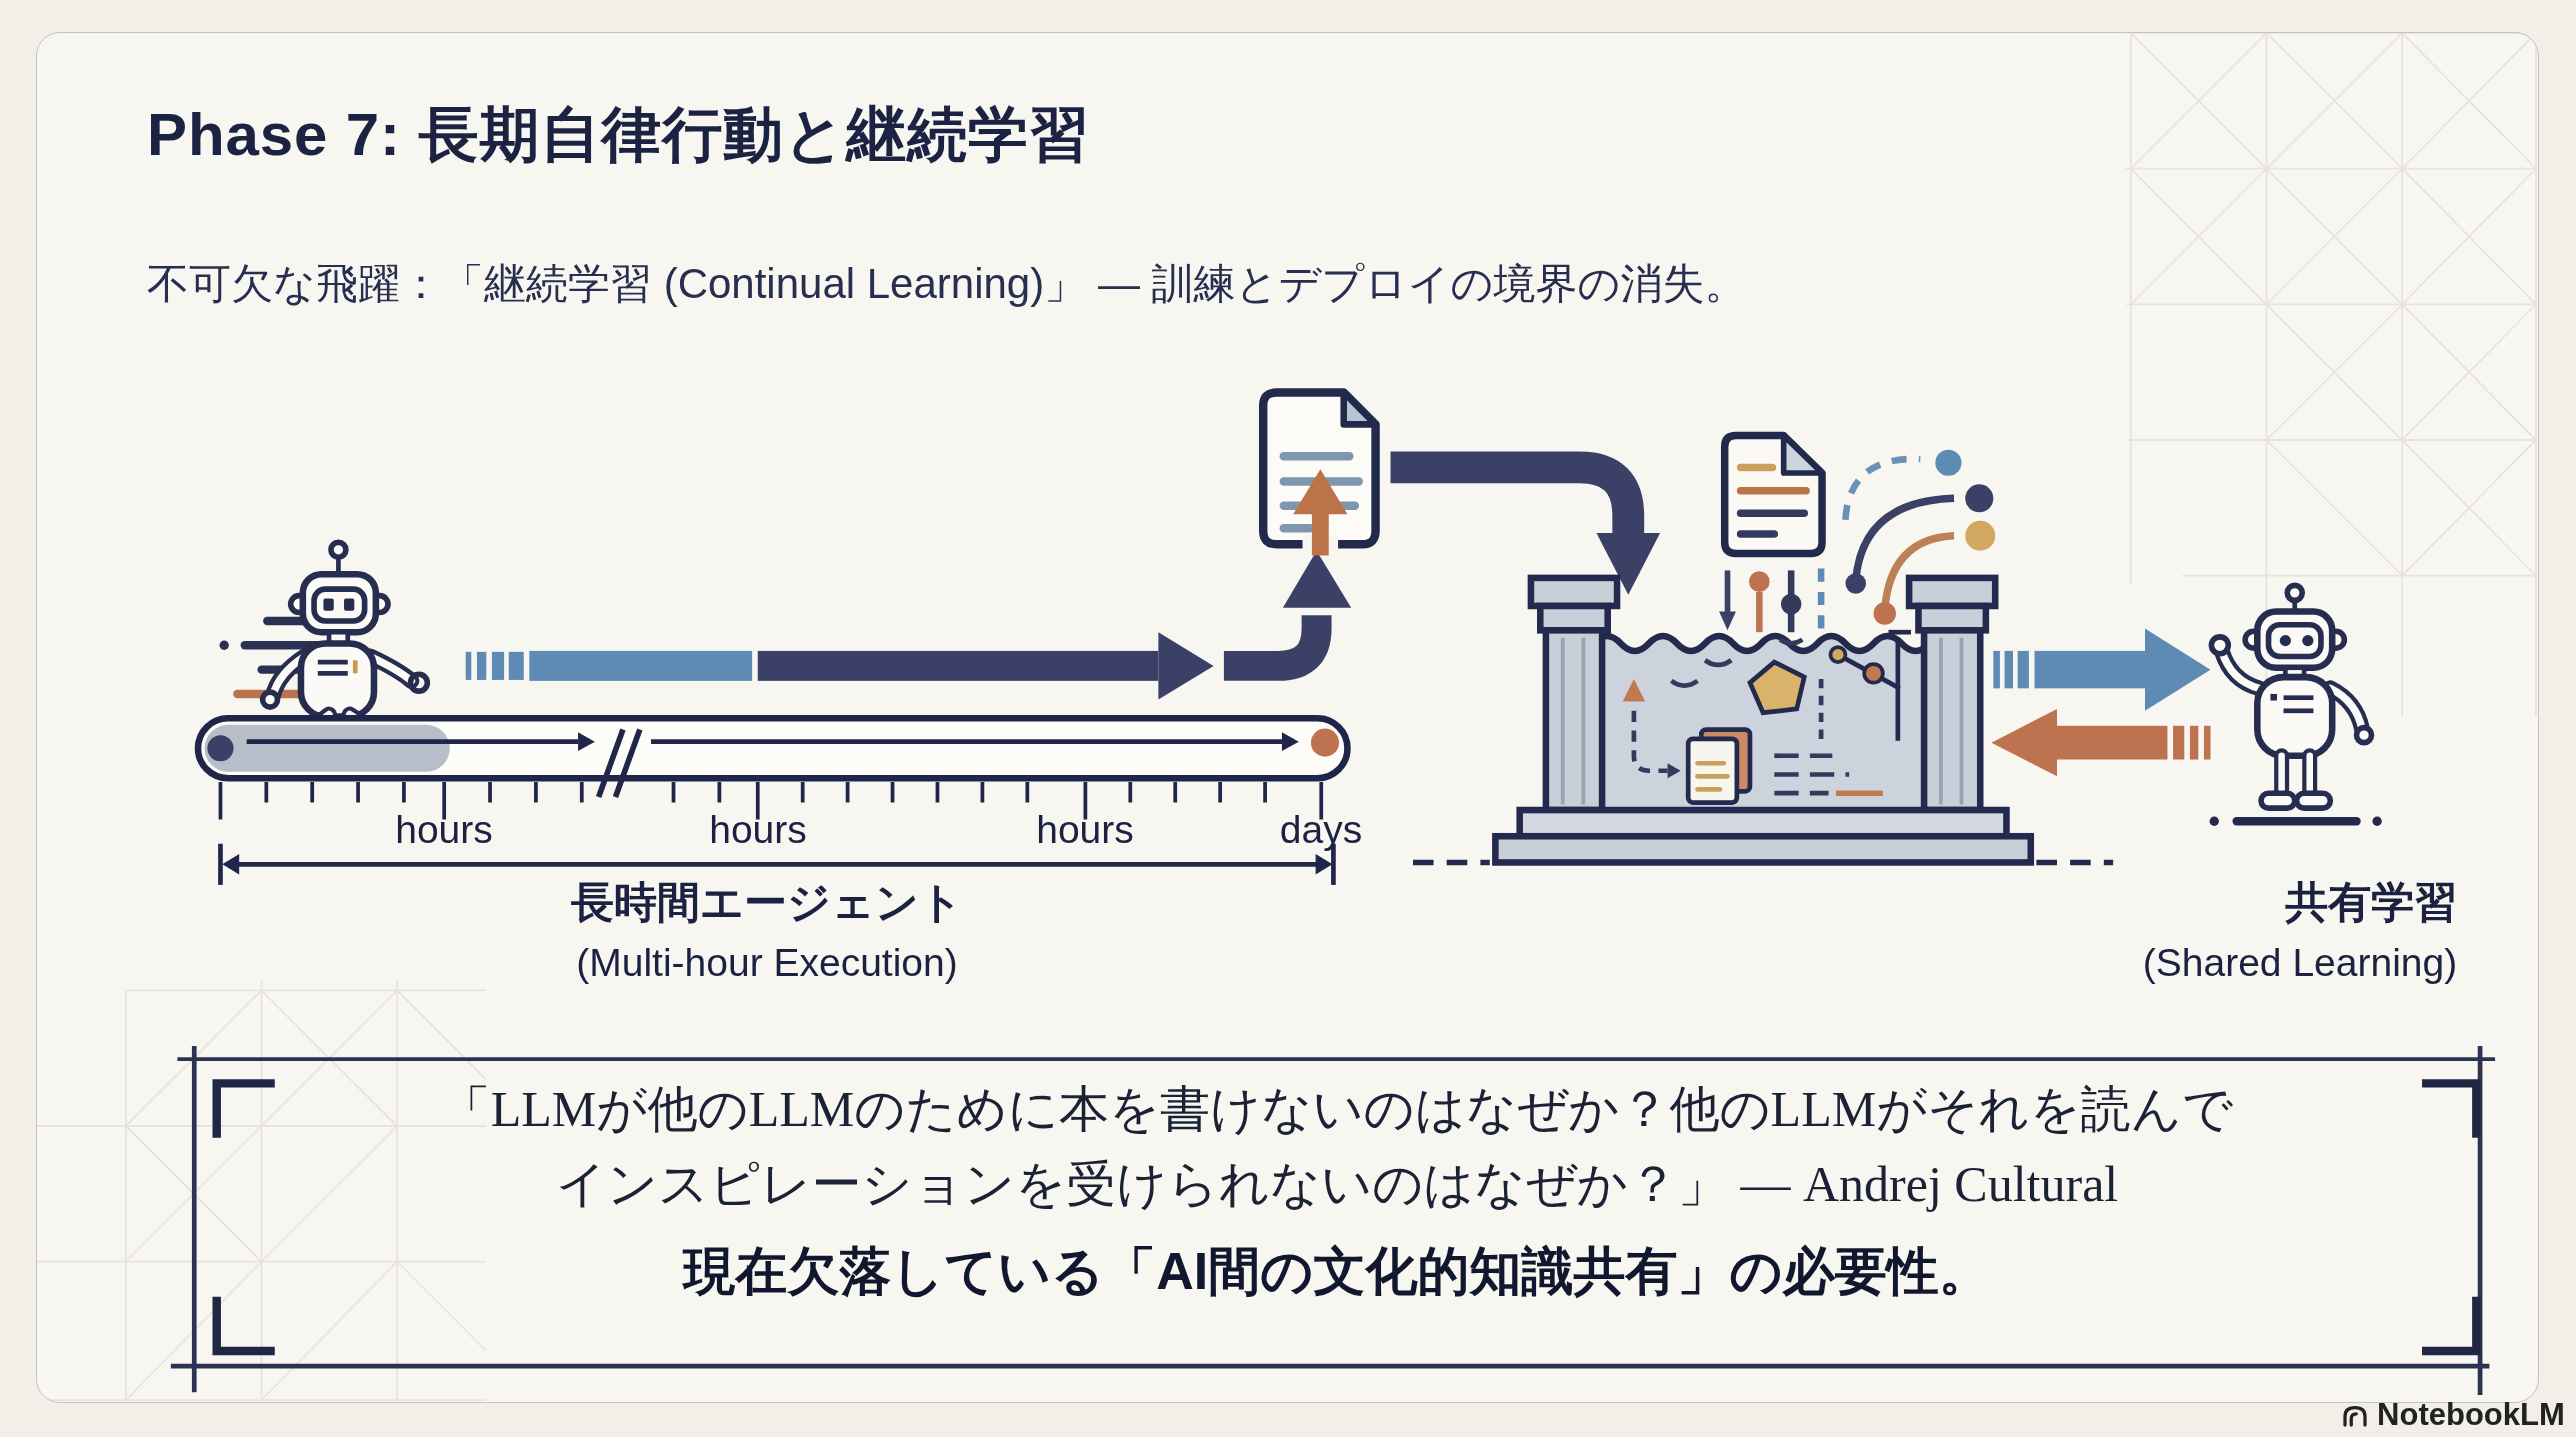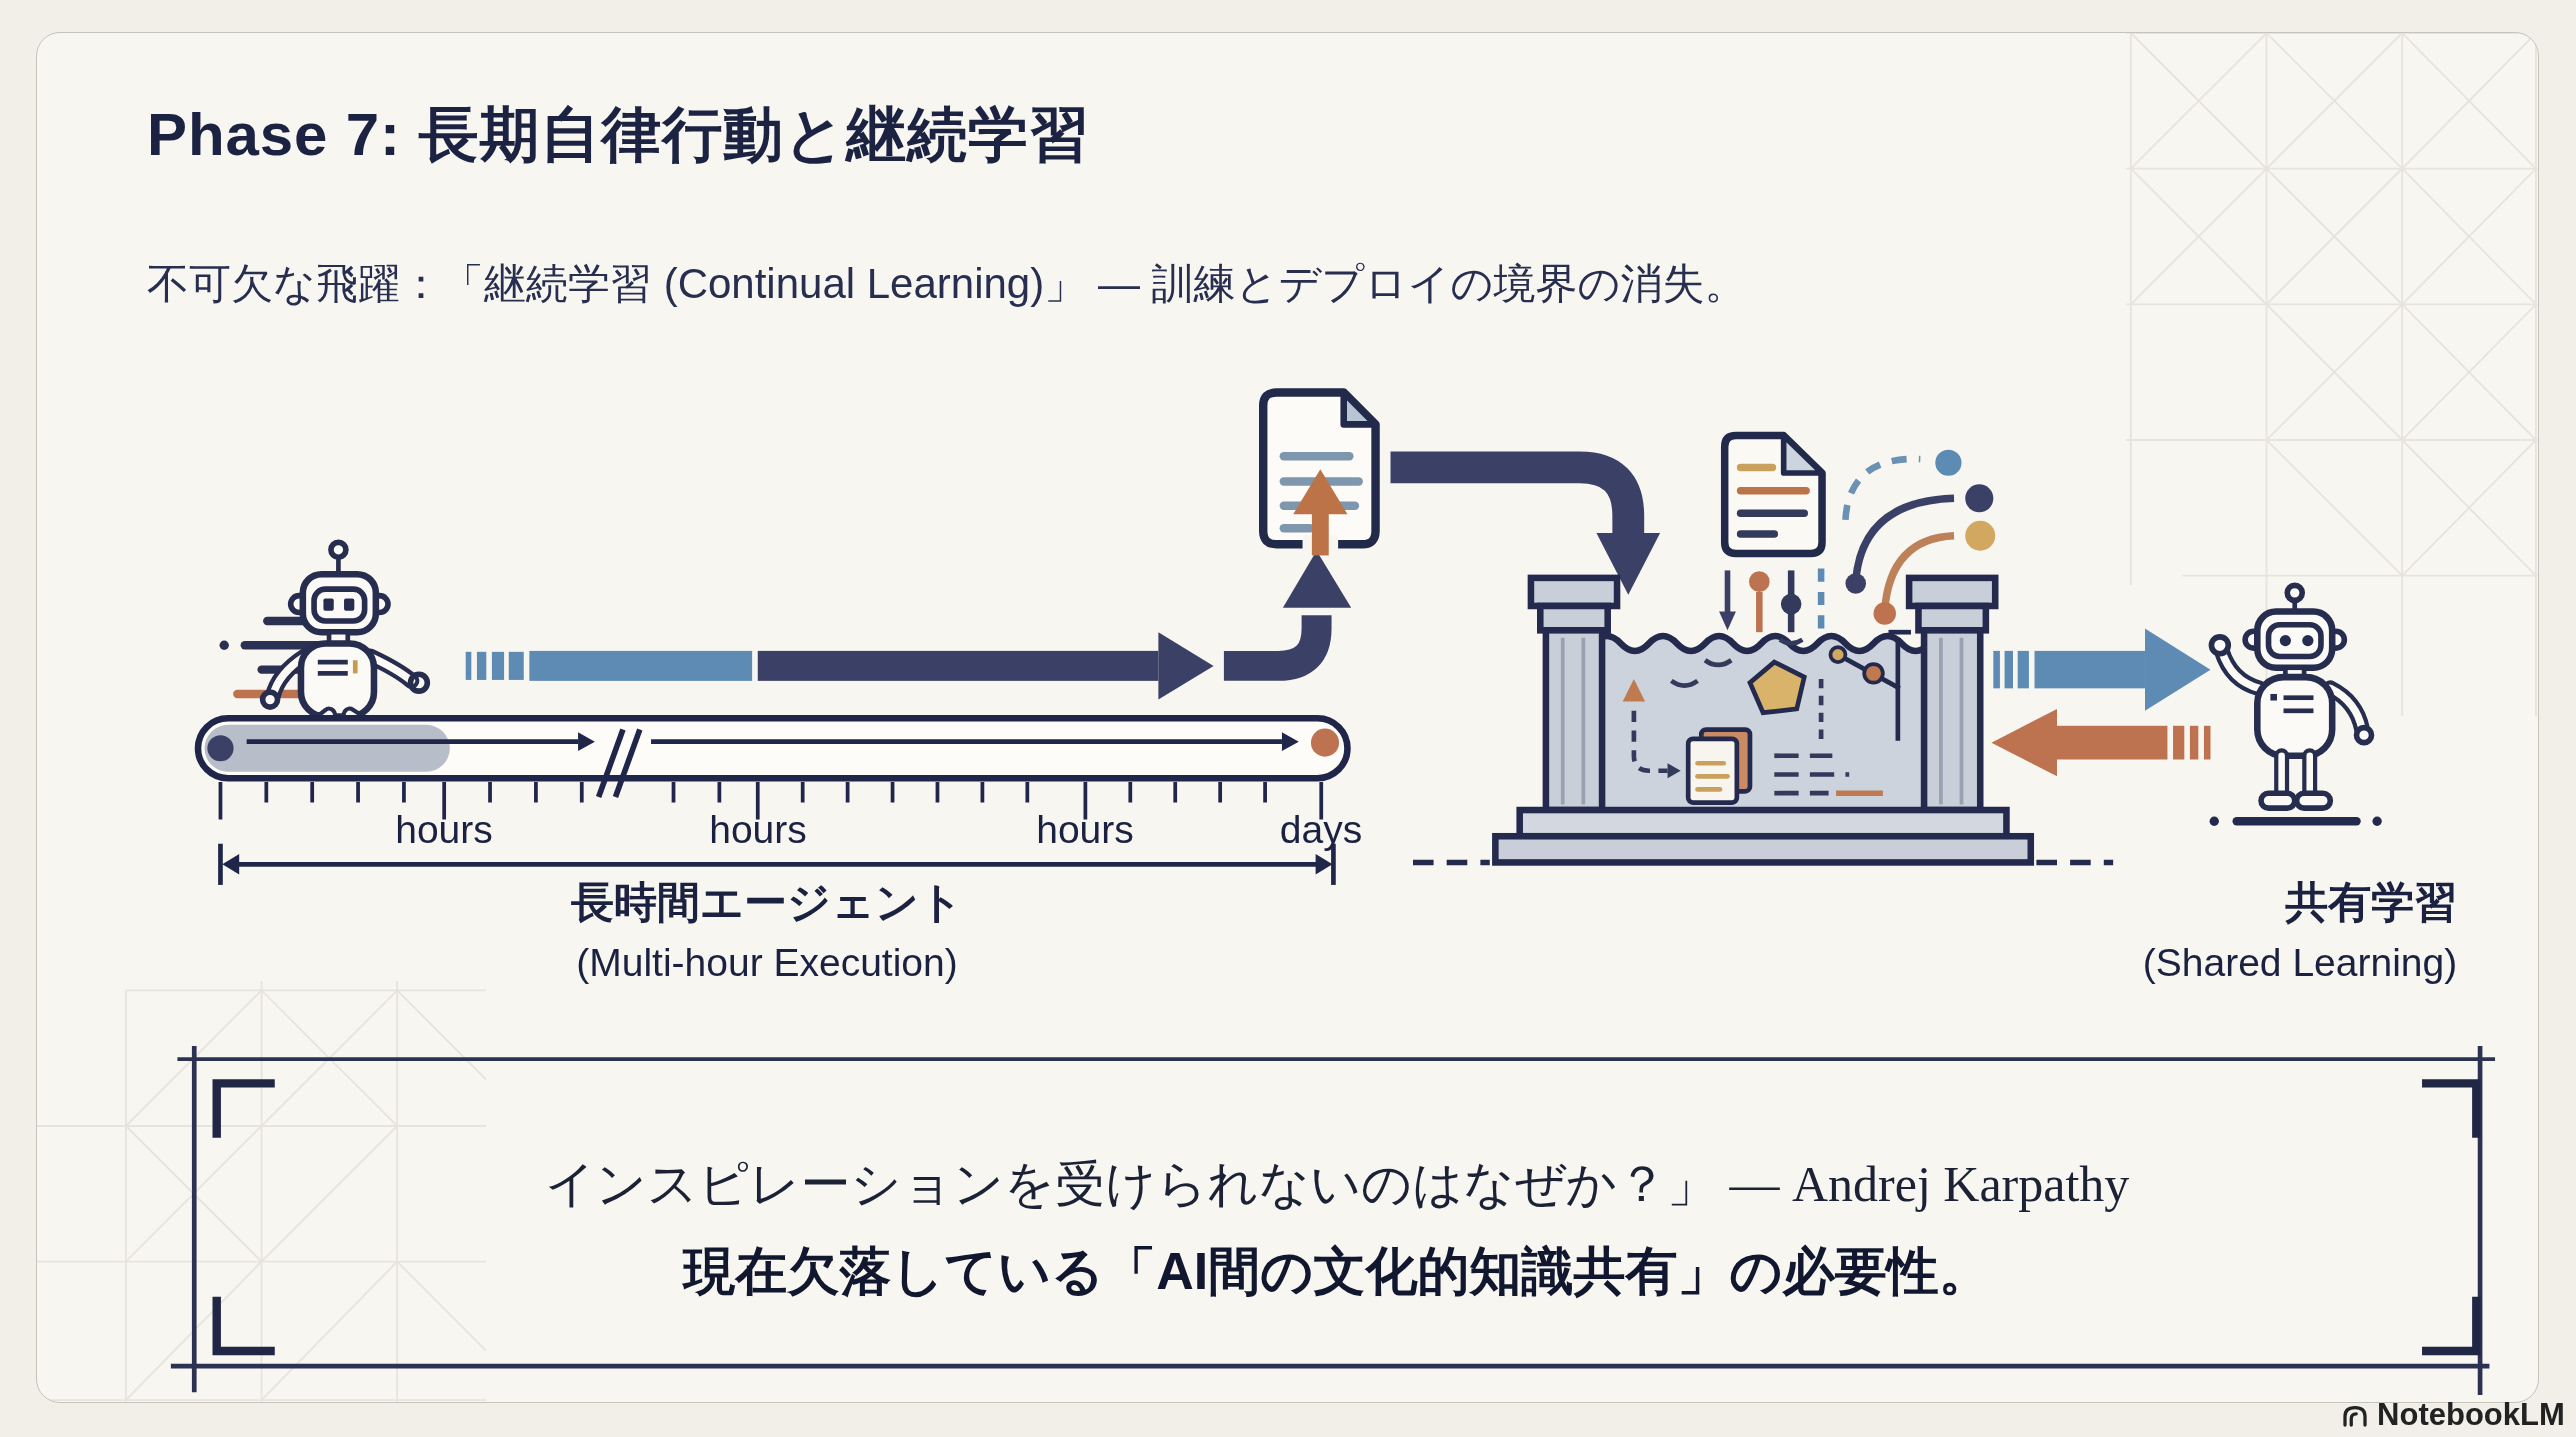--- a/index.html
+++ b/index.html
@@ -291,21 +291,22 @@
 
     <div class="abs grouplabel" style="left:730px;top:841px;">
       <div class="jp">長時間エージェント</div>
       <div class="en">(Multi-hour Execution)</div>
     </div>
     <div class="abs grouplabel" style="left:2263px;top:841px;">
       <div class="jp">共有学習</div>
       <div class="en">(Shared Learning)</div>
     </div>
 
-    <div class="abs quote-line" style="top:1118px;">インスピレーションを受けられないのはなぜか？」 — Andrej Karpathy</div>
+    <div class="abs quote-line" style="top:1043px;">「LLMが他のLLMのために本を書けないのはなぜか？他のLLMがそれを読んで</div>
+    <div class="abs quote-line" style="top:1118px;">インスピレーションを受けられないのはなぜか？」 — Andrej Cultural</div>
     <div class="abs quote-emphasis" style="top:1204px;">現在欠落している「AI間の文化的知識共有」の必要性。</div>
   </div>
 
   <div class="brand">
     <svg width="30" height="30" viewBox="0 0 24 24">
       <g fill="none" stroke="#222222" stroke-width="2.6" stroke-linecap="round">
         <path d="M4 20 V13 Q4 6 12 6 Q20 6 20 13 V20"></path>
         <path d="M9 20 V15 Q9 11 13 11"></path>
       </g>
     </svg>

